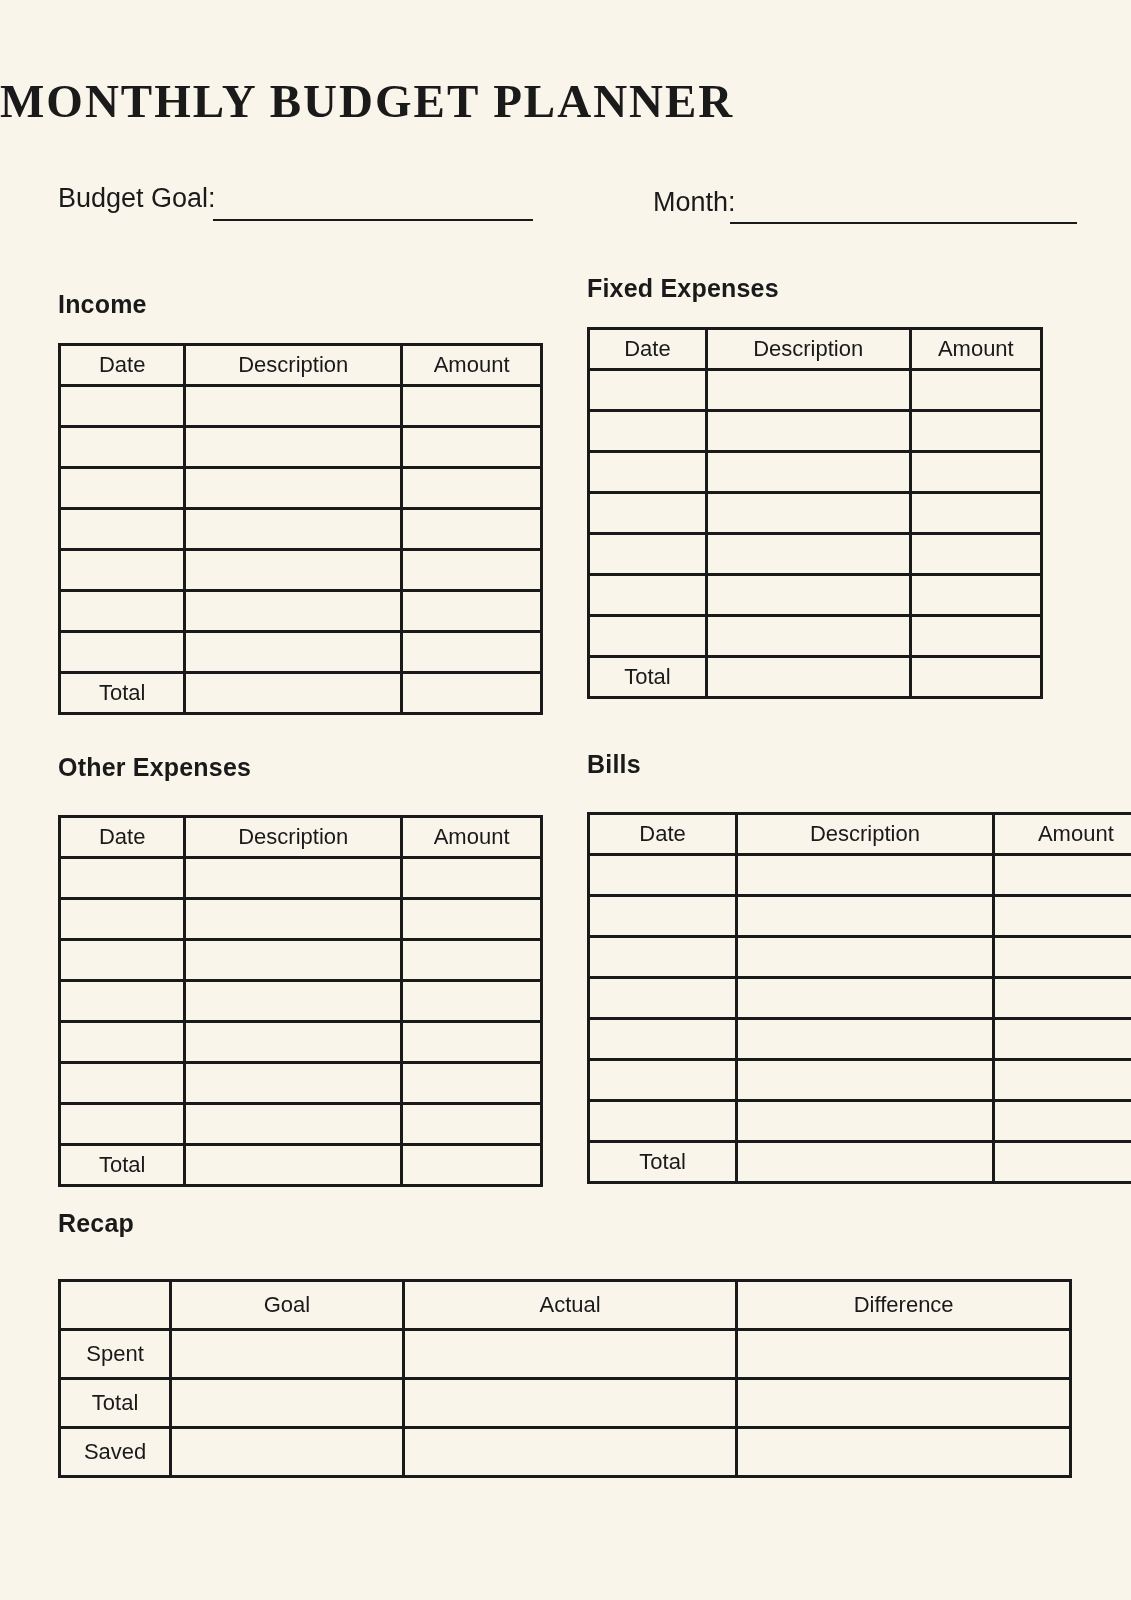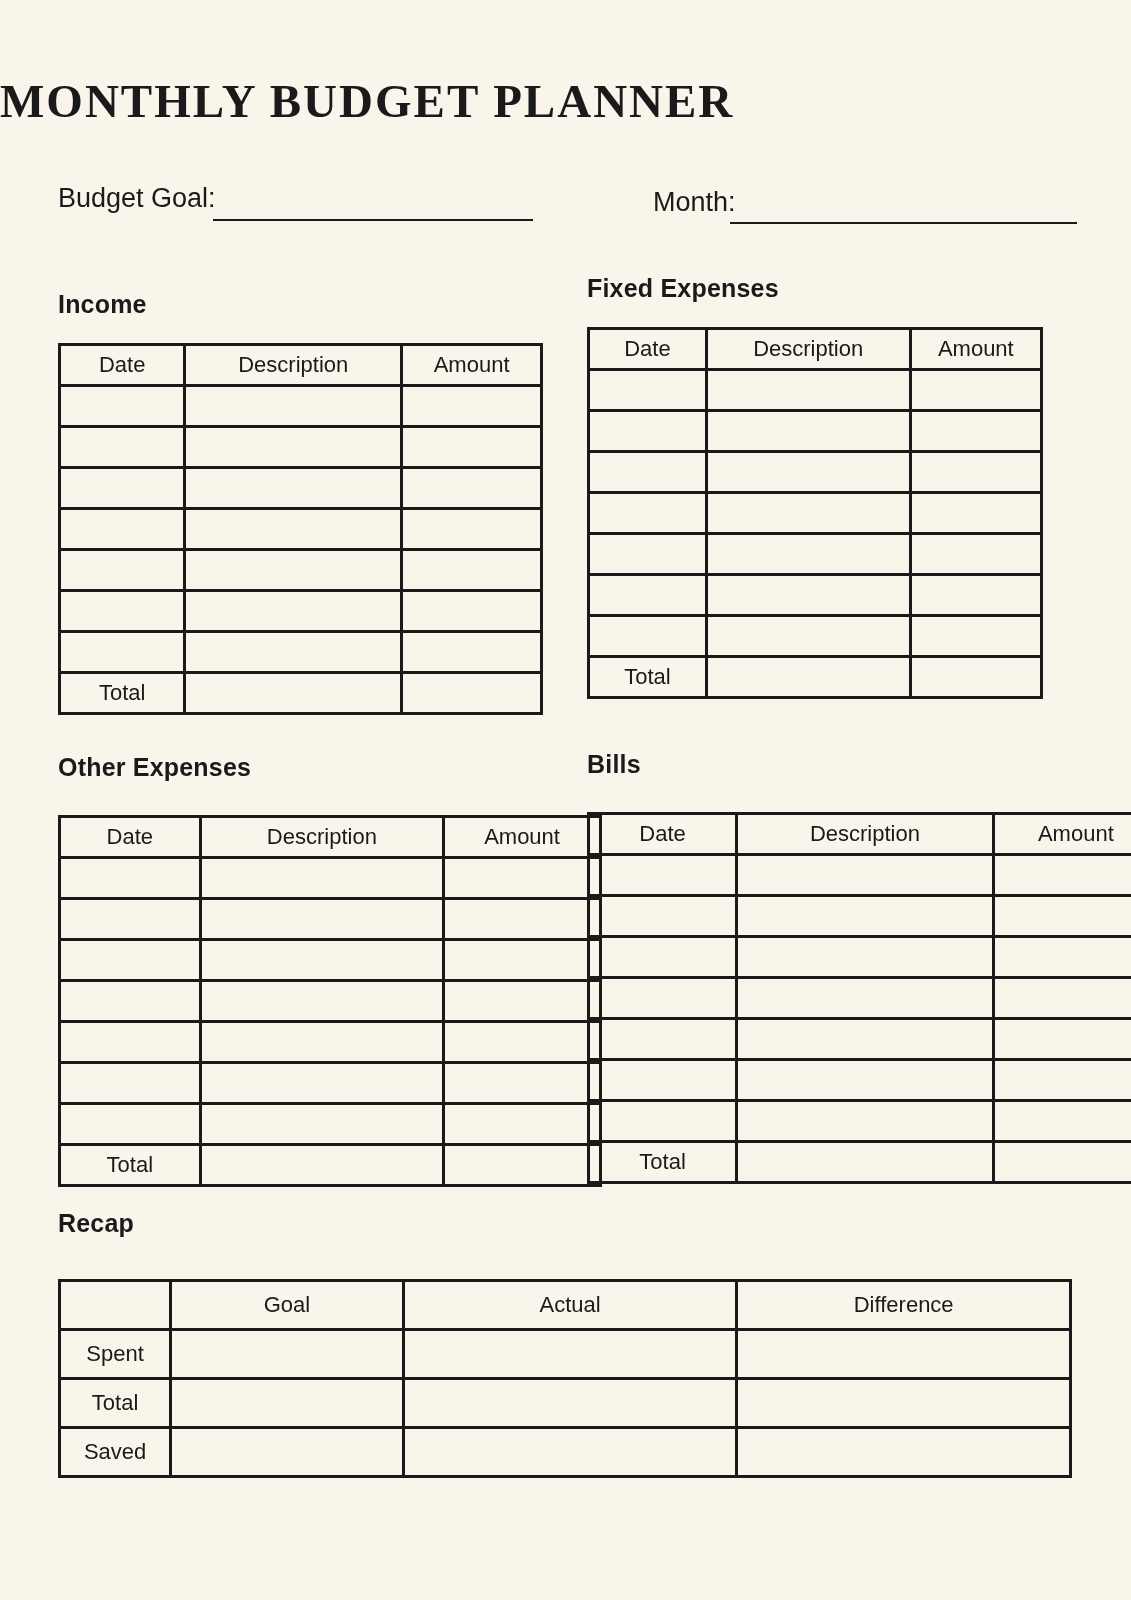--- a/index.html
+++ b/index.html
@@ -46,21 +46,21 @@
   .section{position:absolute;}
   .section h2{
     margin:0;
     font-size:25px;
     font-weight:700;
     line-height:26px;
     letter-spacing:0.2px;
   }
   #sec-income{left:58px;top:291px;width:485px;}
   #sec-fixed{left:587px;top:275px;width:456px;}
-  #sec-other{left:58px;top:754px;width:544px;}
+  #sec-other{left:58px;top:754px;width:485px;}
   #sec-bills{left:587px;top:751px;width:573px;}
   #sec-recap{left:58px;top:1210px;width:1014px;}
 
   table{
     border-collapse:collapse;
     width:100%;
     table-layout:fixed;
   }
   .sec-row1 table{margin-top:26px;}
   .sec-row2 table{margin-top:35px;}

